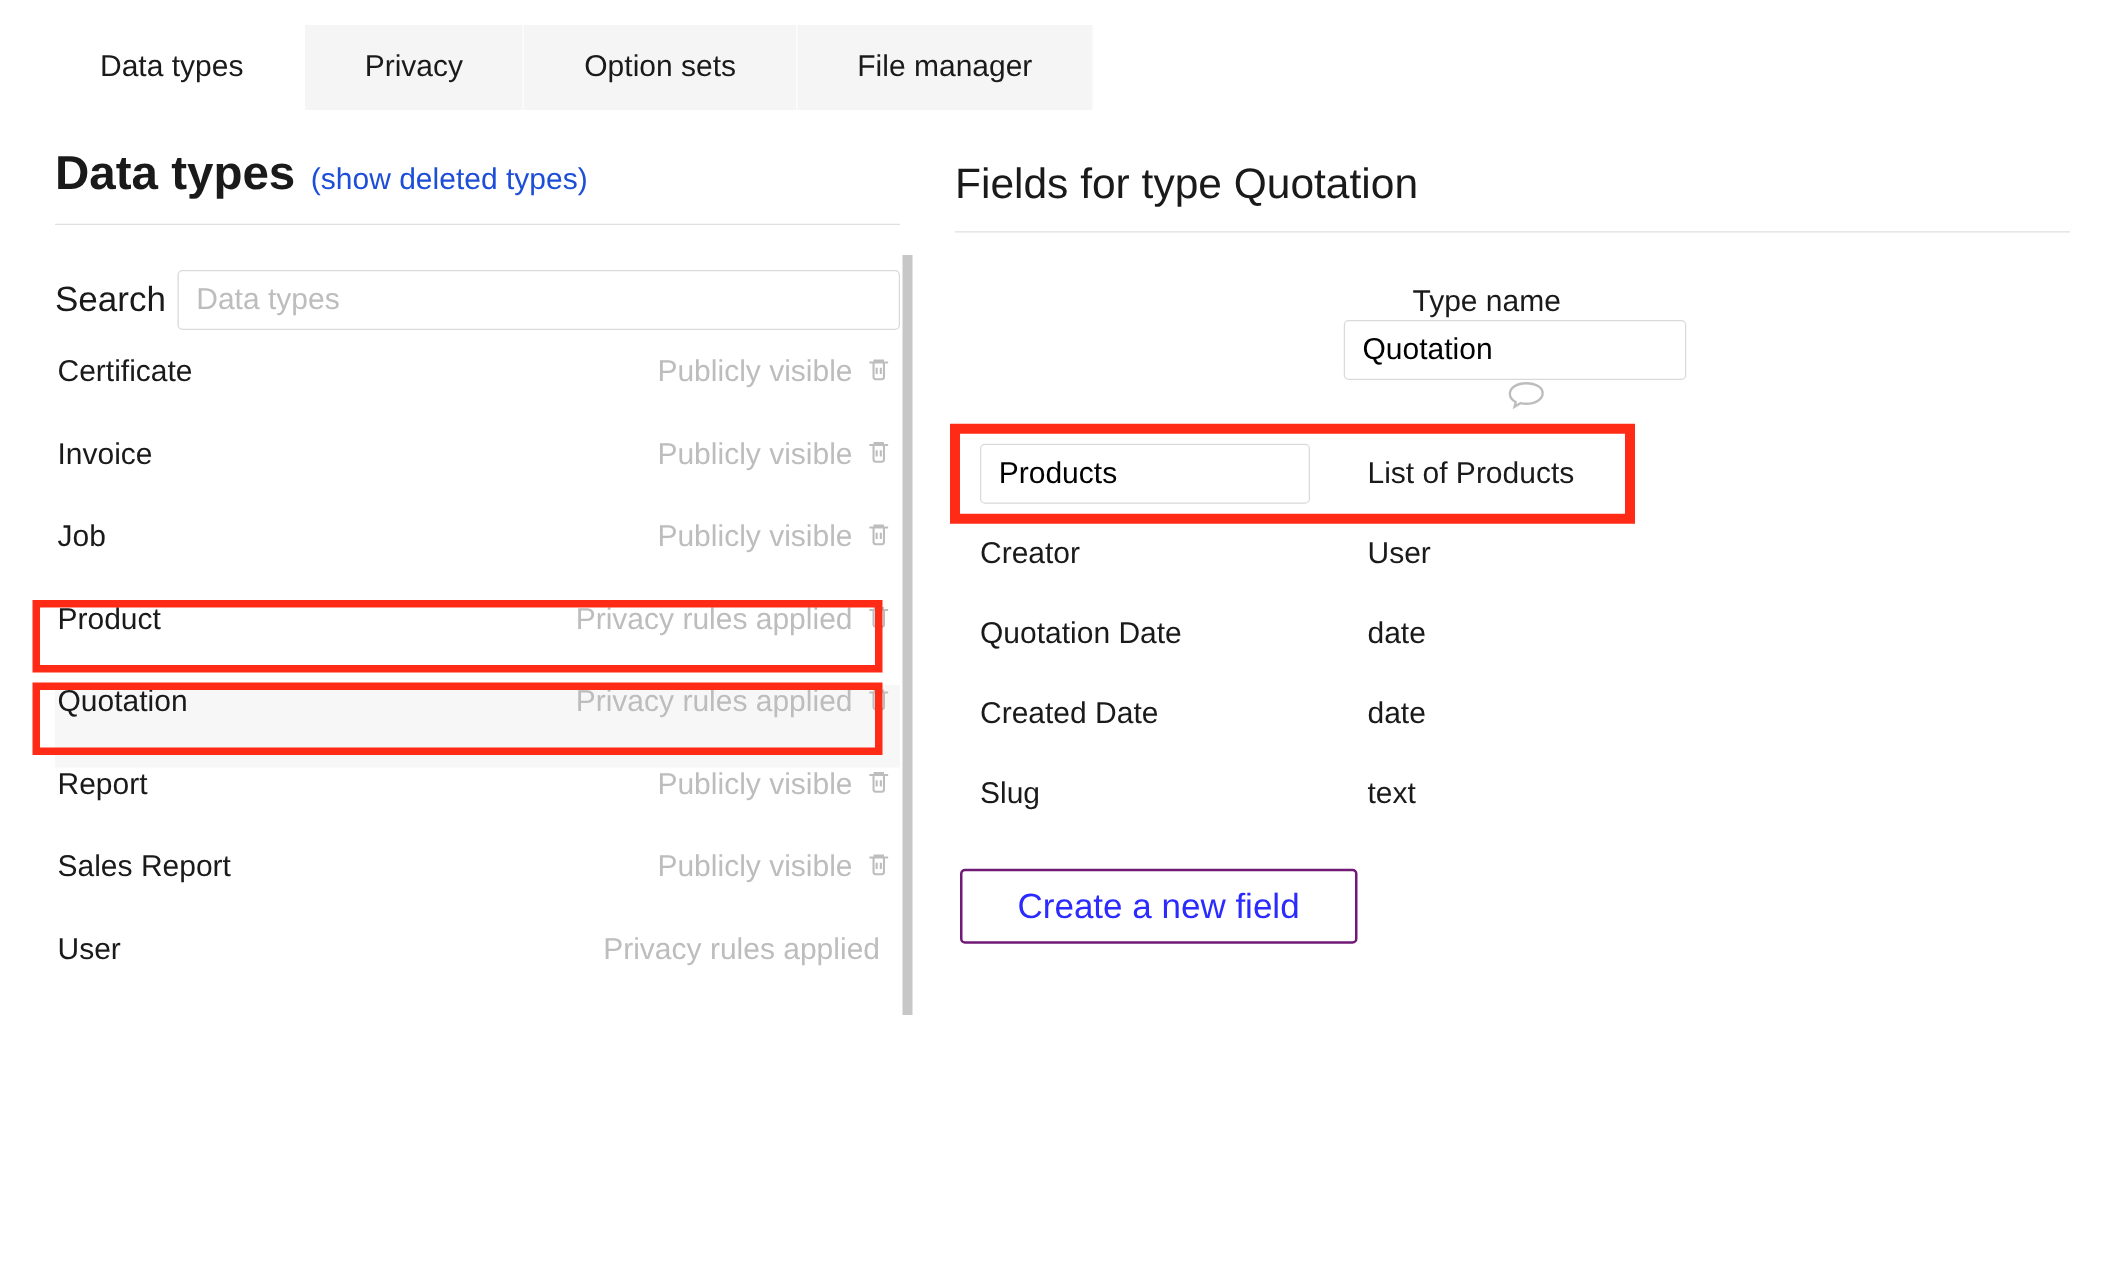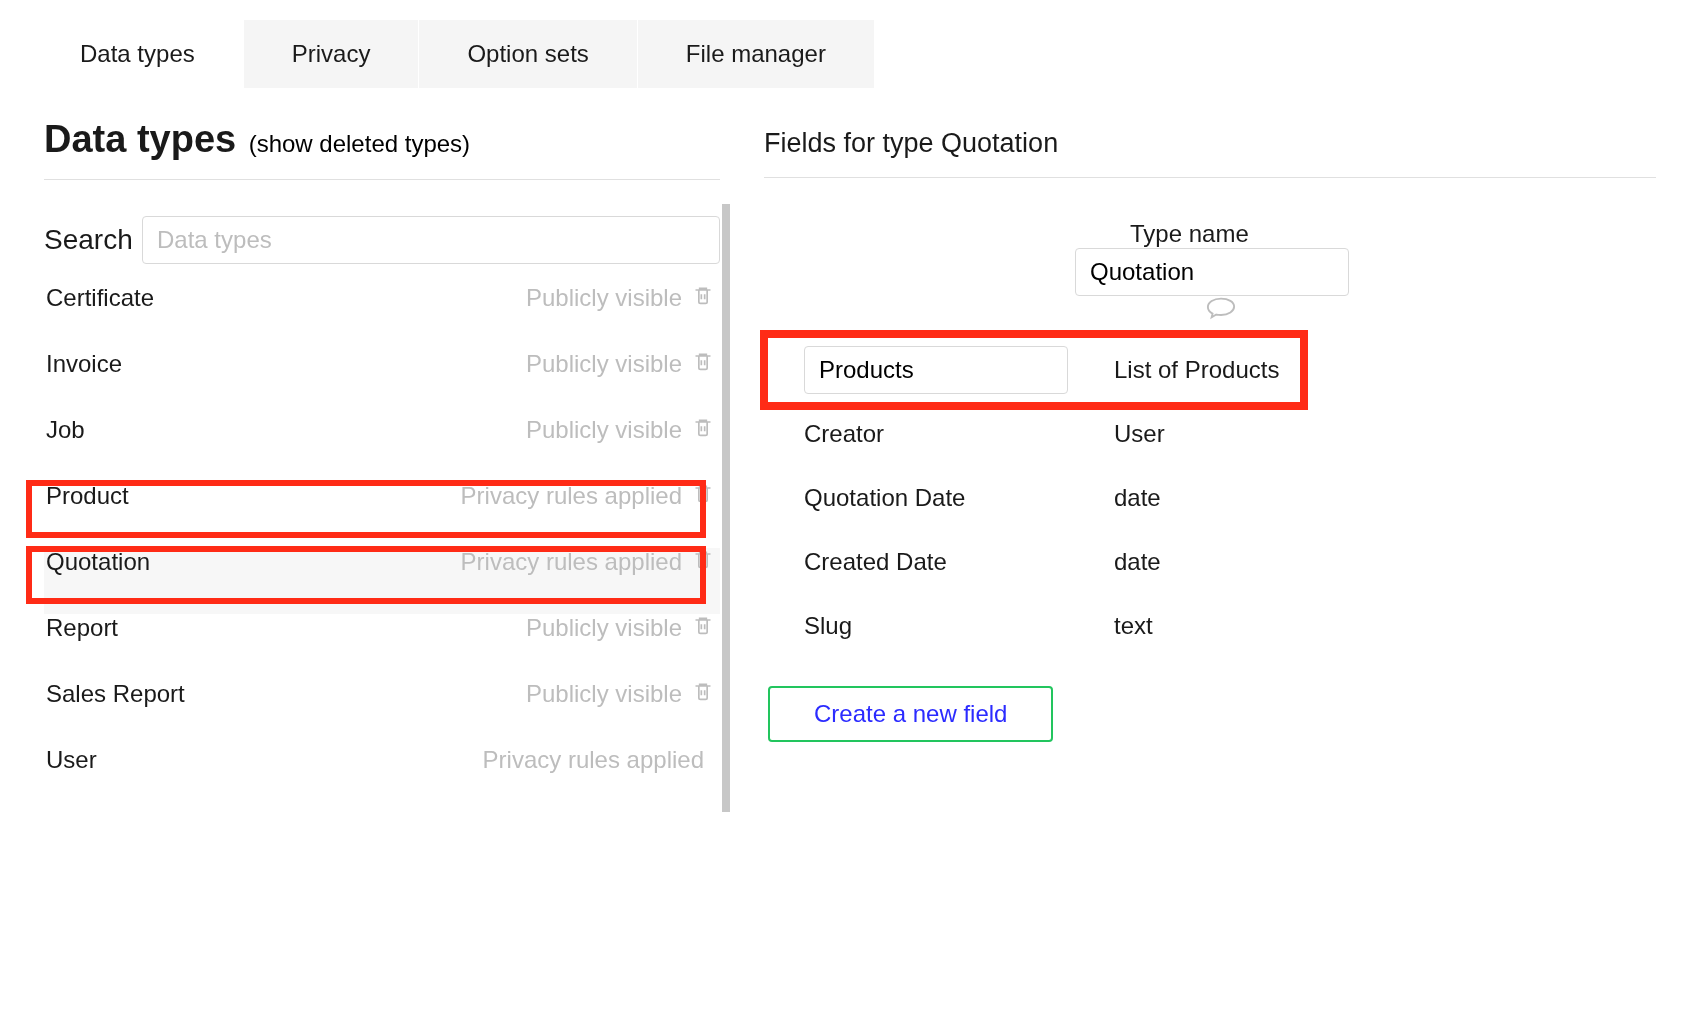--- a/index.html
+++ b/index.html
@@ -50,21 +50,21 @@
     padding-bottom: 18px;
   }
   .section-title {
     font-size: 38px;
     font-weight: 600;
     display: inline-block;
     margin: 0 8px 0 0;
   }
   .section-sub {
     font-size: 24px;
-    color: #000000;
+    color: #1d4ed8;
     display: inline-block;
   }
 
   .search-row {
     display: flex;
     align-items: center;
     margin: 36px 0 10px 0;
   }
   .search-label {
     font-size: 28px;
@@ -125,21 +125,21 @@
     position: absolute;
     pointer-events: none;
   }
 
   
   .right-panel {
     flex: 1;
     padding-left: 44px;
   }
   .fields-title {
-    font-size: 27px;
+    font-size: 34px;
     font-weight: 400;
     border-bottom: 1px solid #e0e0e0;
     padding-bottom: 18px;
     margin: 10px 0 0 0;
   }
 
   .typename-row {
     display: flex;
     align-items: center;
     margin: 42px 0 10px 4px;
@@ -169,21 +169,20 @@
   }
   .field-row {
     display: flex;
     align-items: center;
     height: 64px;
     padding-left: 20px;
   }
   .field-name {
     width: 310px;
     font-size: 24px;
-    margin-left: 20px;
   }
   .field-name input {
     width: 264px;
     height: 48px;
     border: 1px solid #d9d9d9;
     border-radius: 4px;
     font-size: 24px;
     padding: 0 14px;
   }
   .field-type {
@@ -192,24 +191,24 @@
 
   .highlight-box-right {
     border: 8px solid #ff2b16;
     position: absolute;
     pointer-events: none;
   }
 
   .create-field-btn {
     display: inline-block;
     margin: 28px 0 0 4px;
-    border: 2px solid #22c55e;
+    border: 2px solid #701a75;
     border-radius: 4px;
     color: #2b2bff;
-    font-size: 24px;
+    font-size: 28px;
     padding: 12px 44px;
     background: #fff;
     cursor: pointer;
   }
 </style>
 </head>
 <body>
 
 <div class="app">
 

